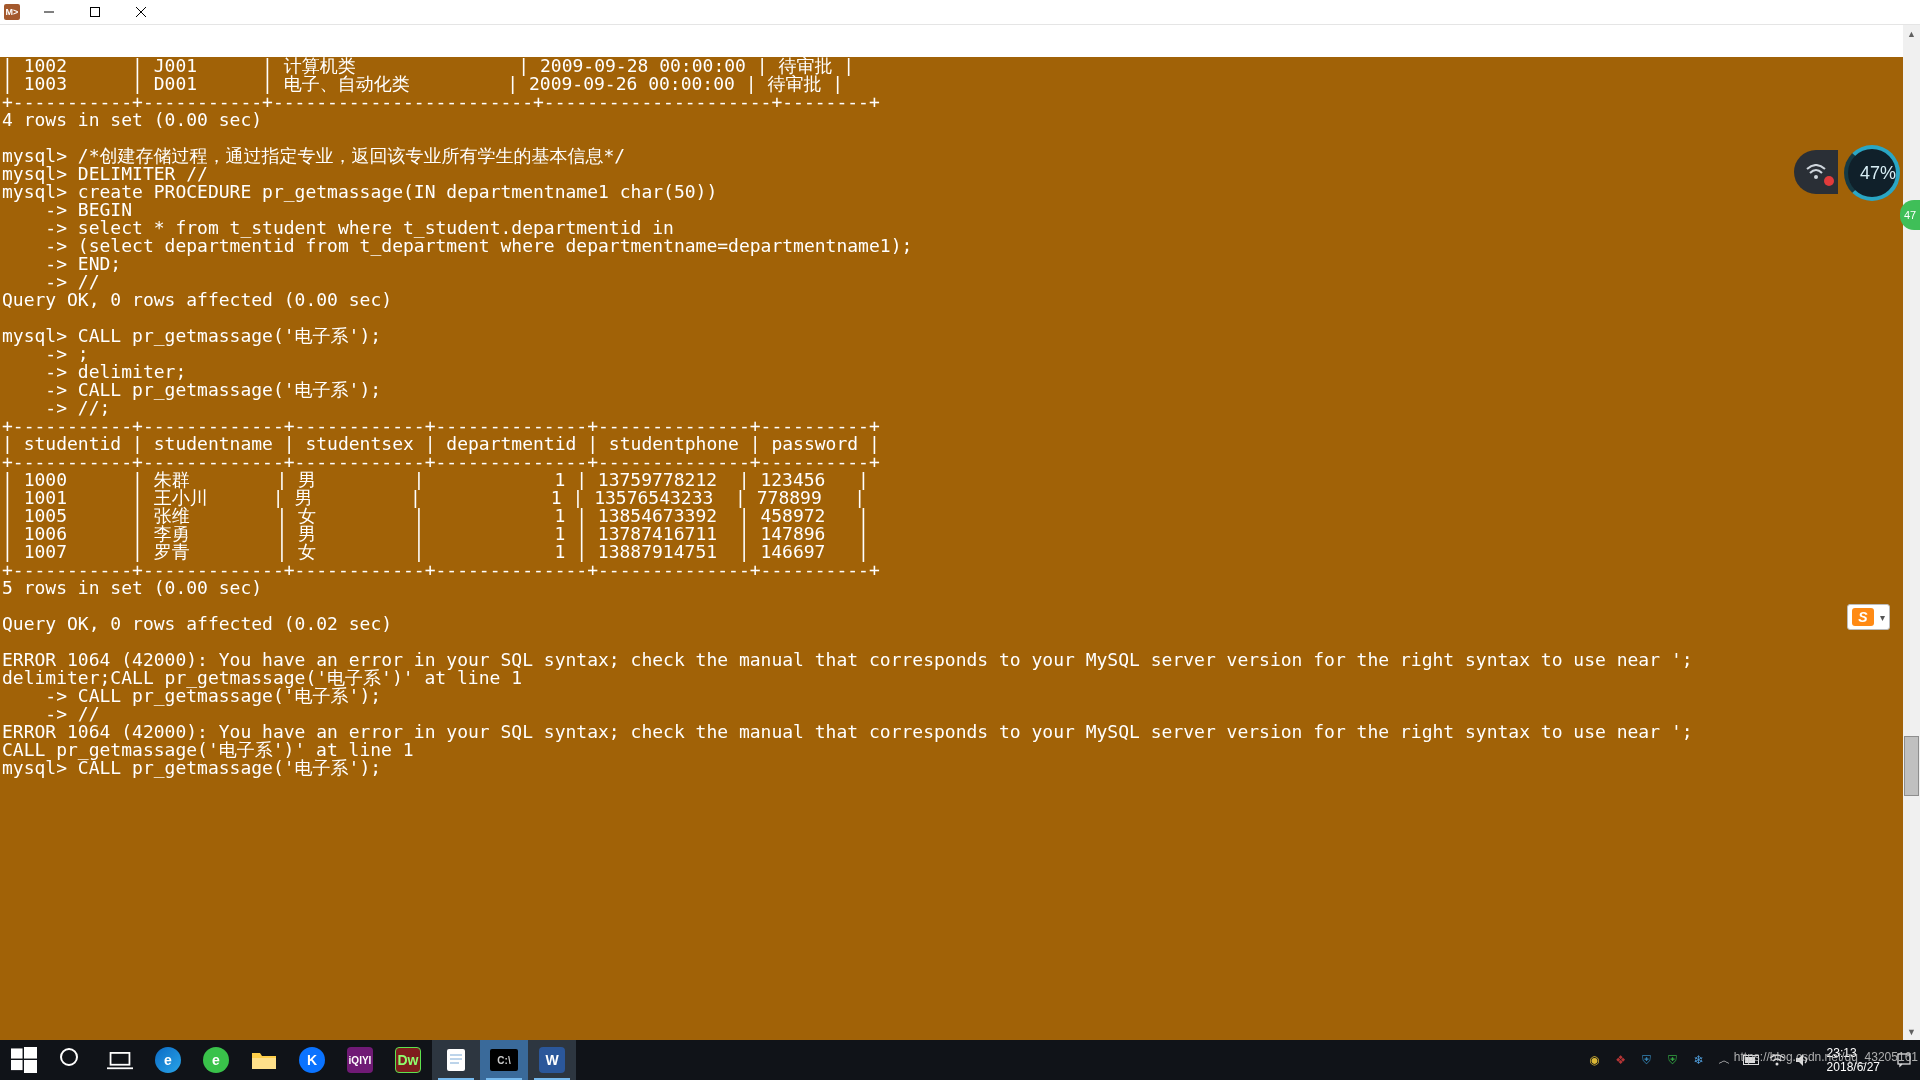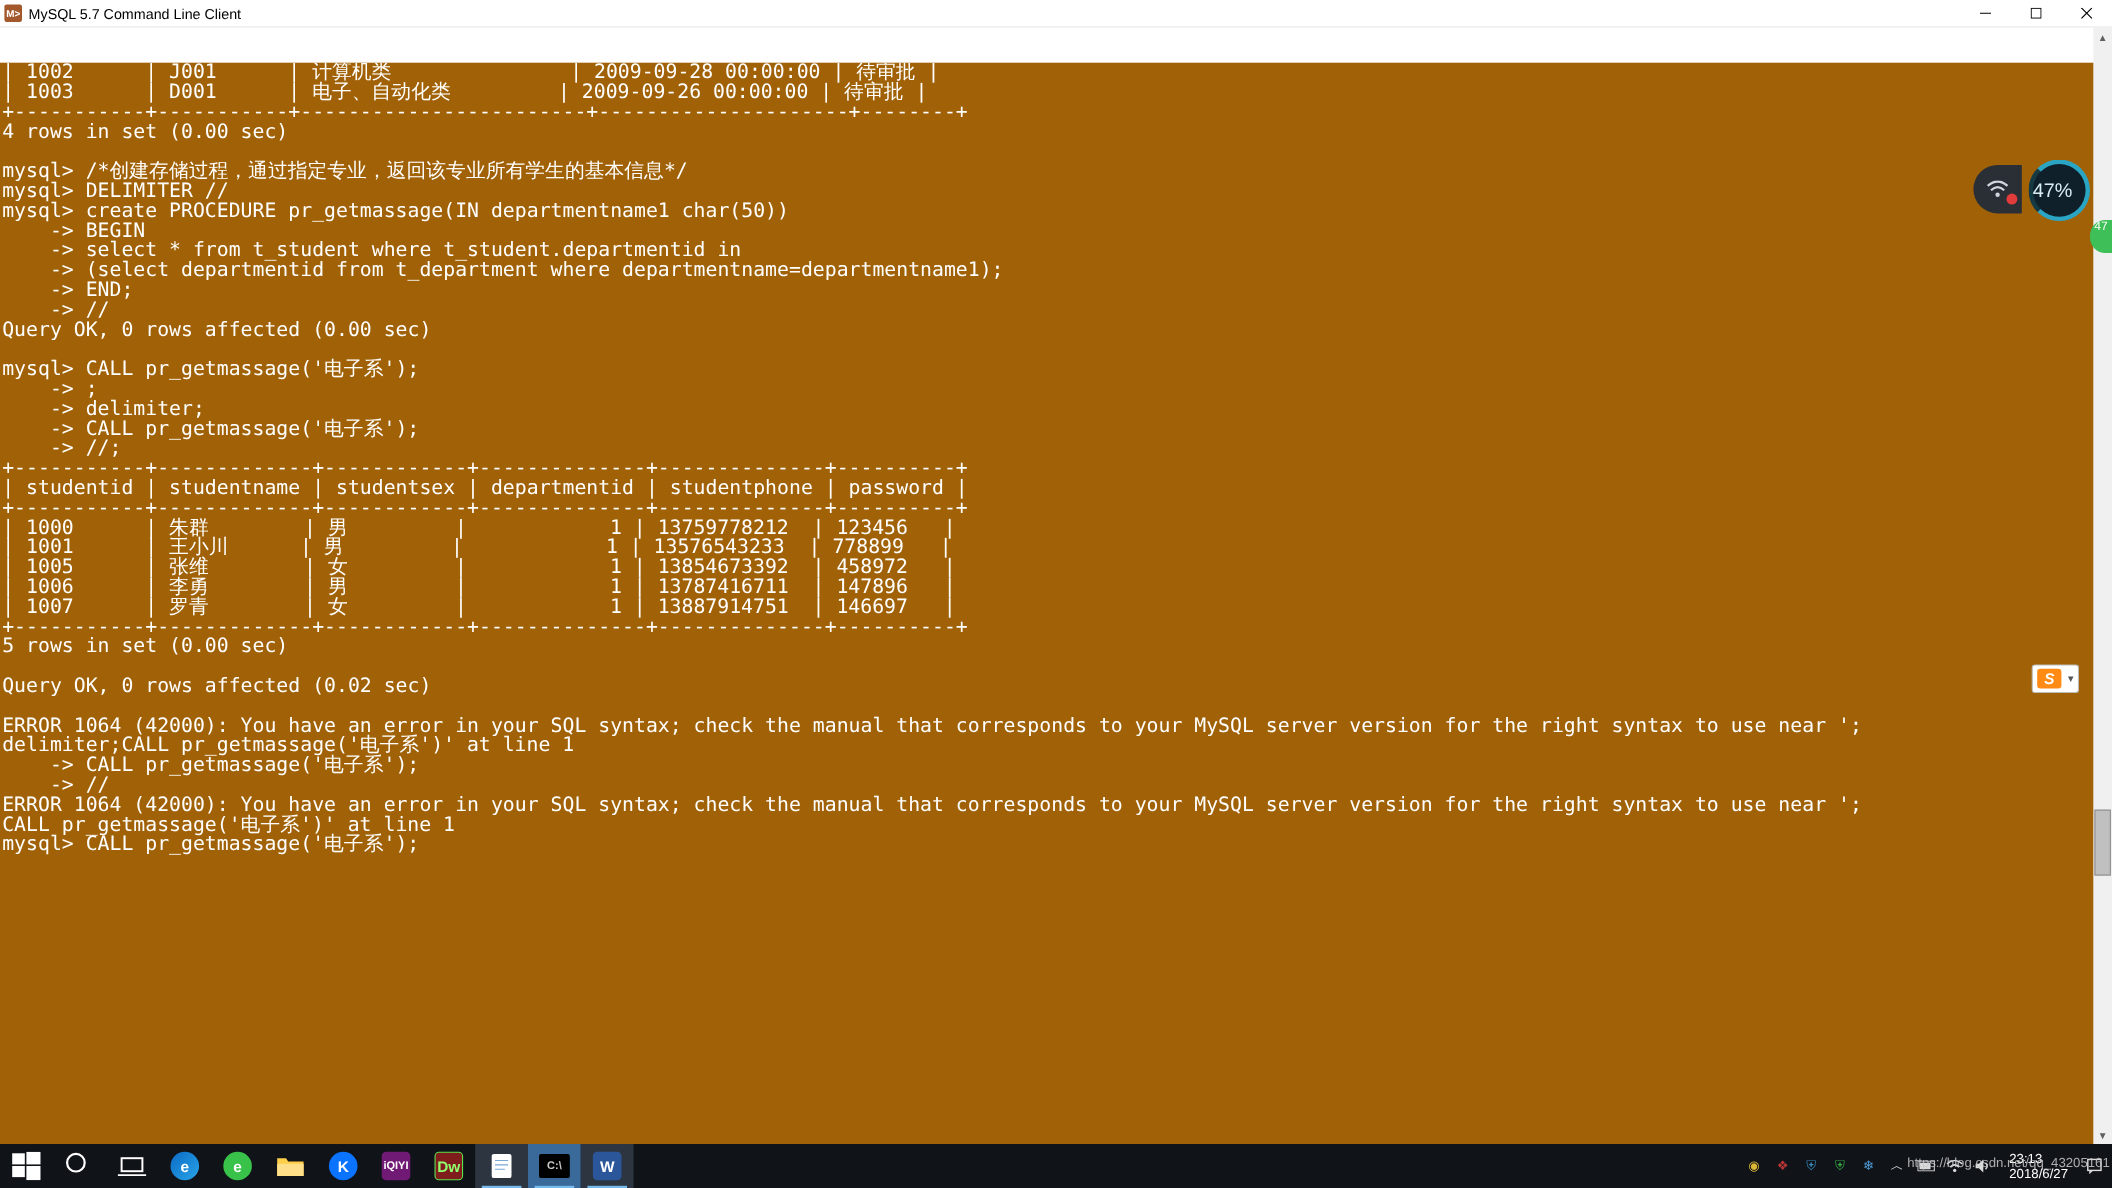--- a/index.html
+++ b/index.html
@@ -18,34 +18,33 @@
 .taskbar { position:absolute; bottom:0; left:0; right:0; height:40px; background:#101318; display:flex; align-items:center; color:#fff; }
 .tb-item { width:48px; height:40px; display:flex; align-items:center; justify-content:center; cursor:pointer; position:relative; }
 .tb-item.active { background:#2d3640; }
 .tb-item.active::after { content:""; position:absolute; bottom:0; left:6px; right:6px; height:2px; background:#76b9ed; }
 .tb-item svg,.tb-item .ci { width:26px; height:26px; }
 .ci { display:flex; align-items:center; justify-content:center; font-size:14px; font-weight:bold; border-radius:4px; }
 .tray { margin-left:auto; display:flex; align-items:center; gap:10px; padding-right:8px; font-size:12px; }
 .tray .tic { width:16px; height:16px; display:flex; align-items:center; justify-content:center; font-size:12px; opacity:.85; }
 .clock { text-align:left; line-height:14px; font-size:12px; padding:0 6px; }
 .csdn { position:absolute; right:2px; bottom:16px; font-size:12px; color:#c8c8c8; opacity:.85; z-index:5; pointer-events:none; }
-.widget-ring { position:absolute; top:145px; right:20px; width:56px; height:56px; border-radius:50%; border:4px solid #2aa6c4; border-left-color:#163a44; background:#10202a; display:flex; align-items:center; justify-content:flex-start; color:#d8eef5; font-size:18px; }
+.widget-ring { position:absolute; top:145px; right:20px; width:56px; height:56px; border-radius:50%; border:4px solid #2aa6c4; border-left-color:#163a44; background:#10202a; display:flex; align-items:center; justify-content:flex-end; color:#d8eef5; font-size:18px; }
 .widget-wifi { position:absolute; top:150px; right:82px; width:44px; height:44px; border-radius:22px 0 0 22px; background:#2a2f36; display:flex; align-items:center; justify-content:center; color:#cfd6dd; font-size:16px; }
 .widget-wifi::after { content:""; position:absolute; right:4px; bottom:8px; width:10px; height:10px; border-radius:50%; background:#e23b3b; }
-.widget-badge { position:absolute; top:200px; right:0; width:20px; height:30px; border-radius:14px 0 0 14px; background:#3fbf58; color:#fff; font-size:11px; display:flex; justify-content:center; }
+.widget-badge { position:absolute; top:200px; right:0; width:20px; height:30px; border-radius:14px 0 0 14px; background:#3fbf58; color:#fff; font-size:11px; display:flex; align-items:center; justify-content:center; }
 .ime { position:absolute; top:604px; right:30px; background:#fff; border:1px solid #bcbcbc; border-radius:3px; padding:3px 4px; display:flex; gap:6px; align-items:center; }
 .ime .s { width:22px; height:18px; background:#ff8a14; border-radius:3px; display:flex; align-items:center; justify-content:center; color:#fff; font-size:14px; font-weight:bold; font-style:italic; }
 .ime .d { font-size:10px; color:#555; }
 </style>
 </head>
 <body>
 
 <div class="titlebar">
   <div class="icon">M&gt;</div>
-  <div class="title">MySQL 5.7 Command Line Client</div>
   <div class="winbtns">
     <div class="winbtn">
       <svg width="10" height="10">
           <line x1="0" y1="5" x2="10" y2="5" stroke="#000" stroke-width="1"></line>
         </svg>
     </div>
     <div class="winbtn">
       <svg width="10" height="10">
           <rect x="0.5" y="0.5" width="9" height="9" fill="none" stroke="#000" stroke-width="1"></rect>
         </svg>

